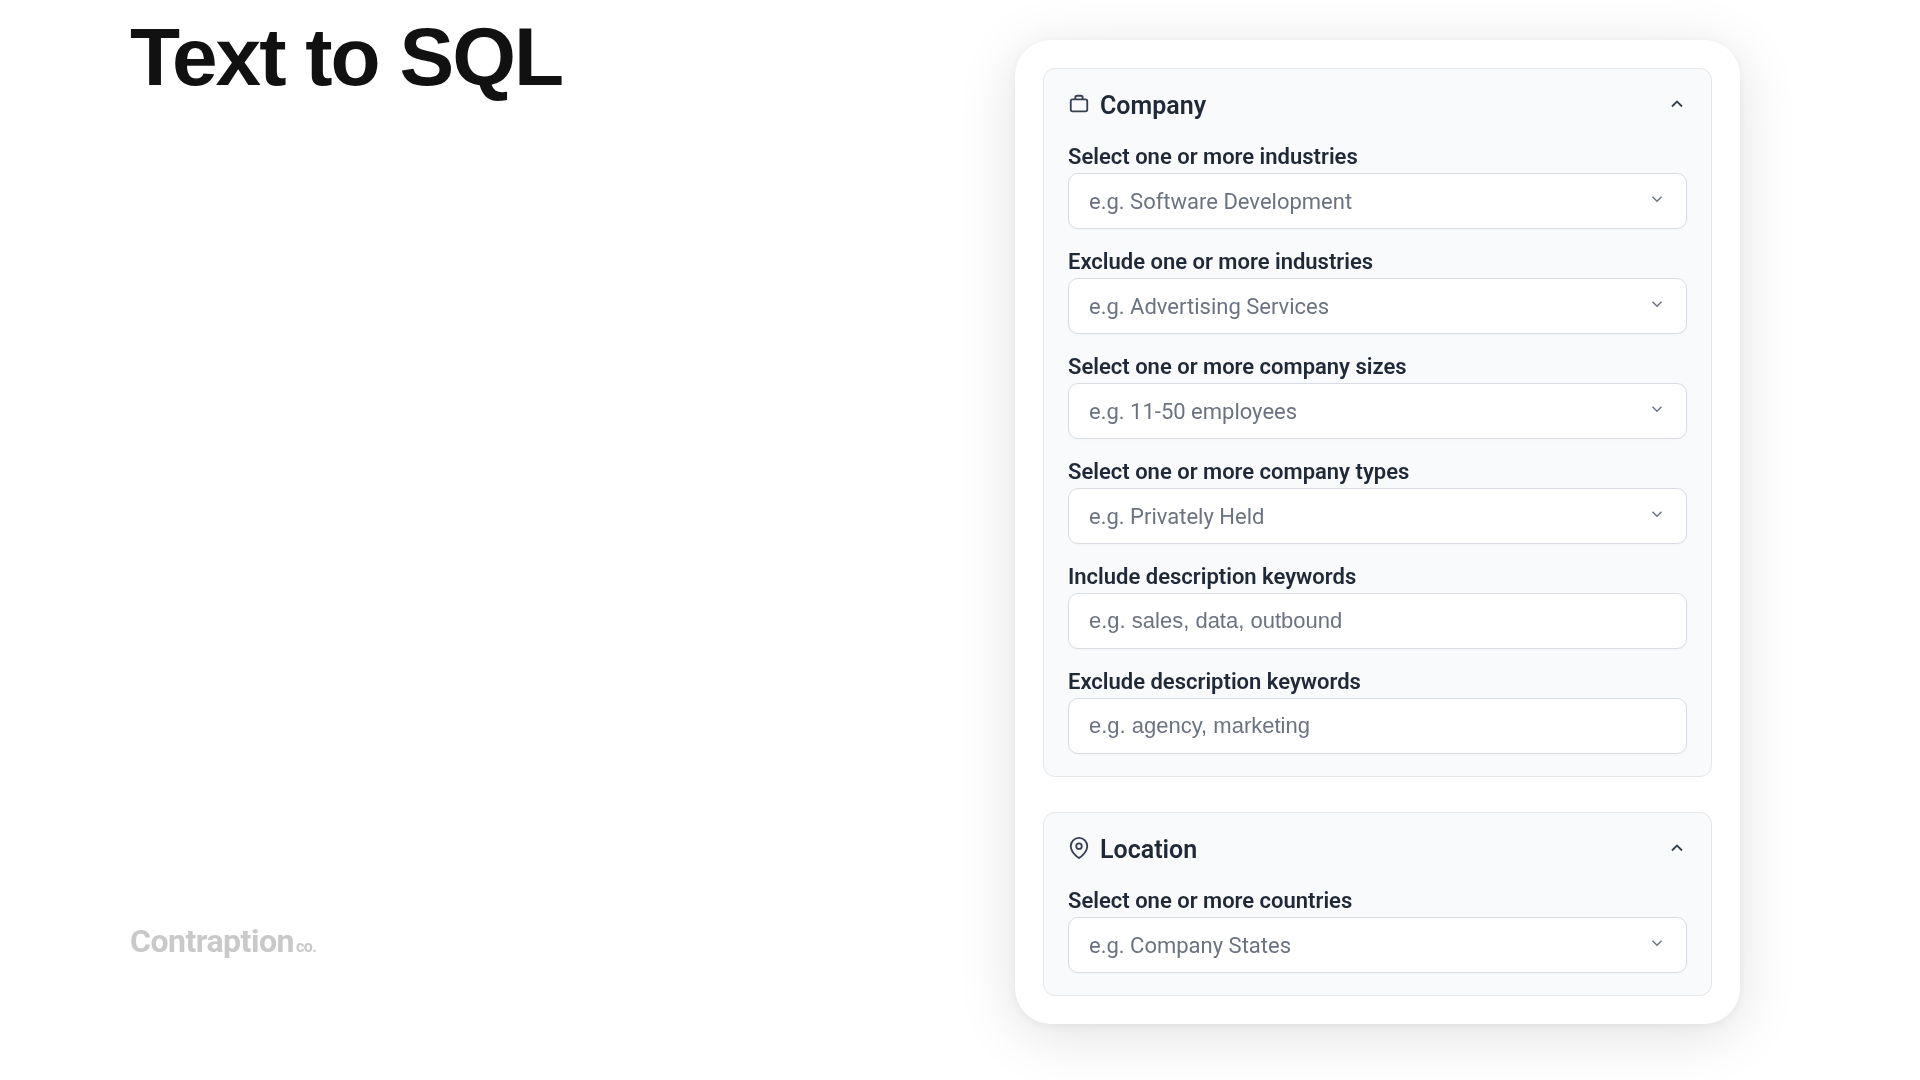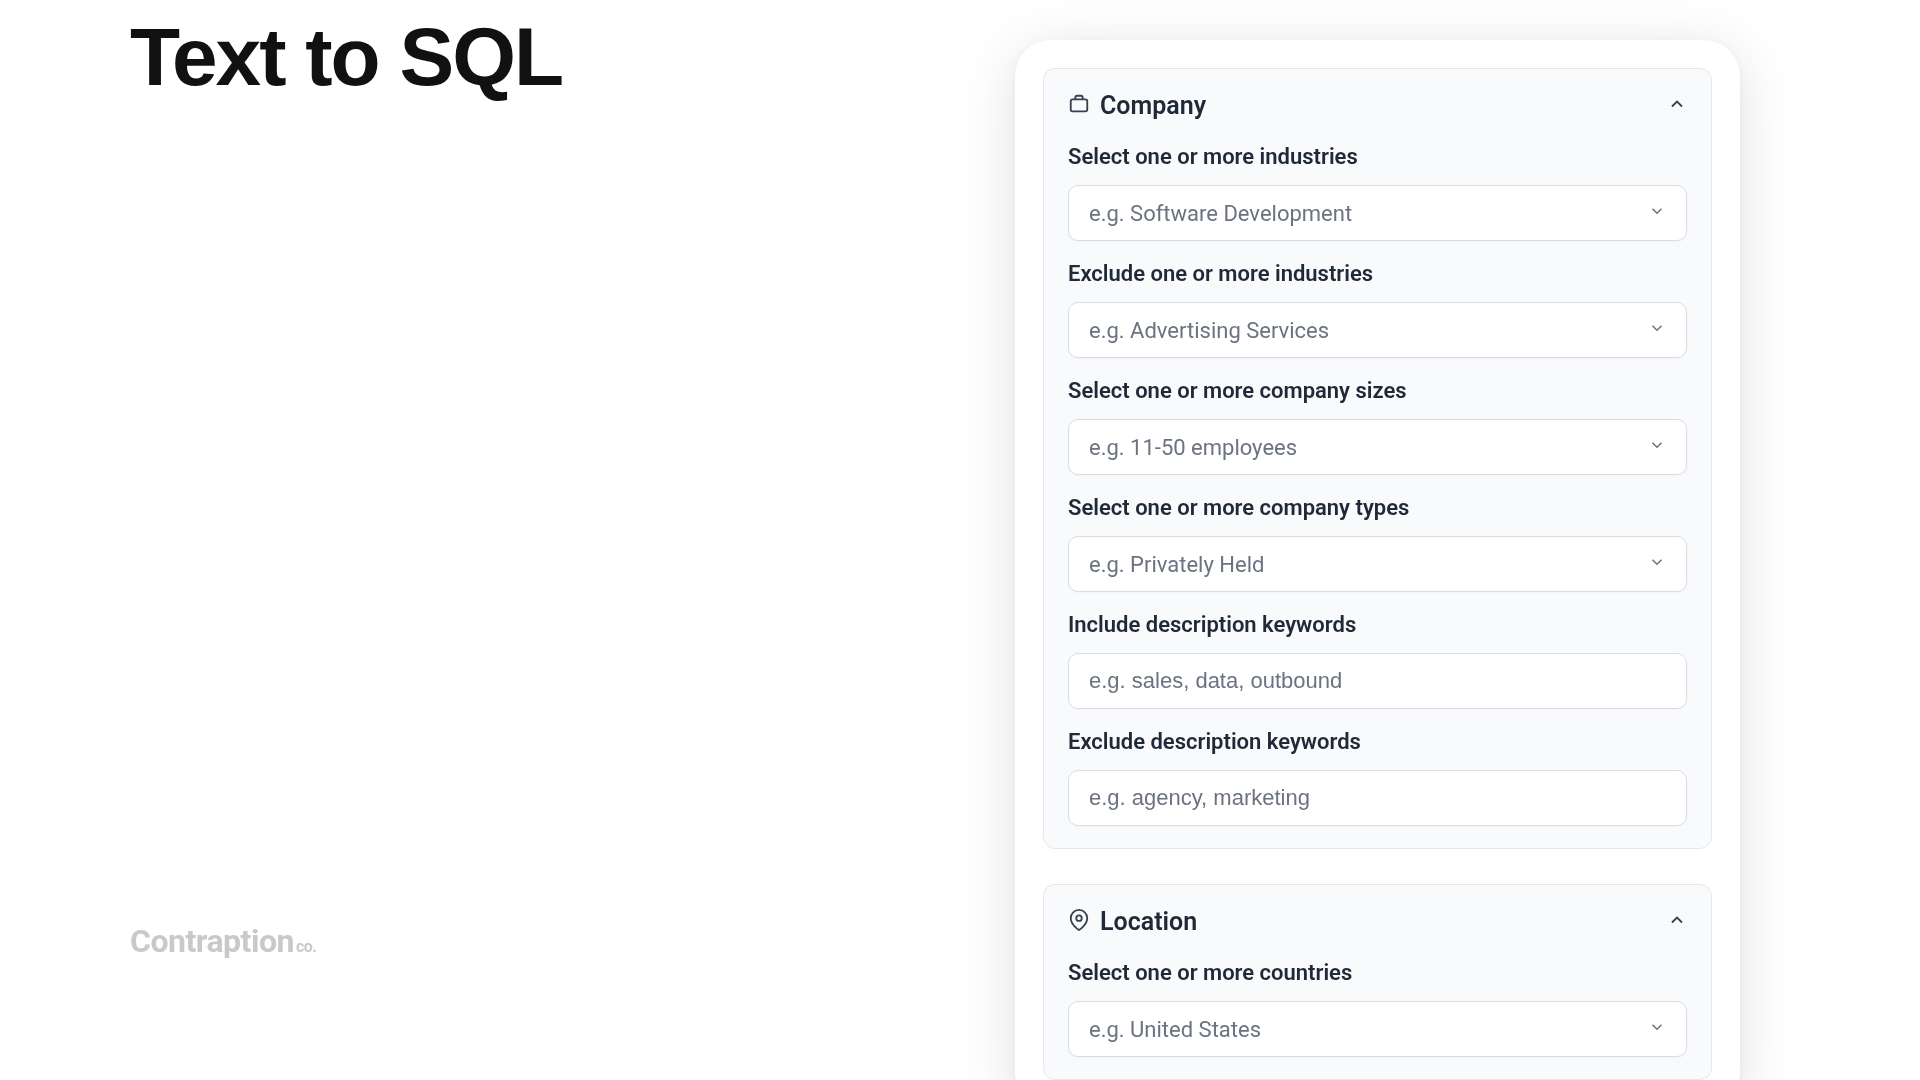--- a/index.html
+++ b/index.html
@@ -104,21 +104,21 @@
     }
     .section-body {
       margin-top: 24px;
       display: flex;
       flex-direction: column;
       gap: 20px;
     }
     .field-group {
       display: flex;
       flex-direction: column;
-      gap: 16px;
+      gap: 4px;
     }
     .field-label {
       font-size: 22px;
       font-weight: 600;
       color: #1f2937;
     }
     .select-input, .text-input {
       background: #ffffff;
       border: 1px solid #d9dde3;
       border-radius: 10px;
@@ -266,21 +266,21 @@
         <svg viewBox="0 0 24 24">
             <polyline points="18 15 12 9 6 15"></polyline>
           </svg>
       </span>
     </div>
     <div class="section-body">
 
       <div class="field-group">
         <div class="field-label">Select one or more countries</div>
         <div class="select-input">
-          <span class="placeholder">e.g. United States</span>
+          <span class="placeholder">e.g. Company States</span>
           <span class="select-chevron">
             <svg viewBox="0 0 24 24">
                 <polyline points="6 9 12 15 18 9"></polyline>
               </svg>
           </span>
         </div>
       </div>
 
     </div>
   </div>

